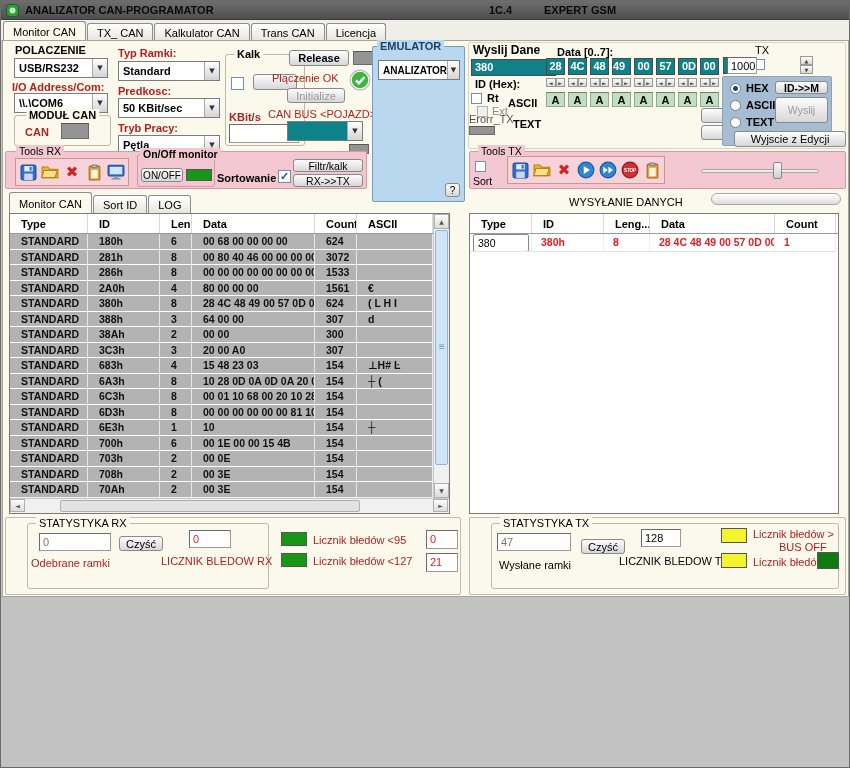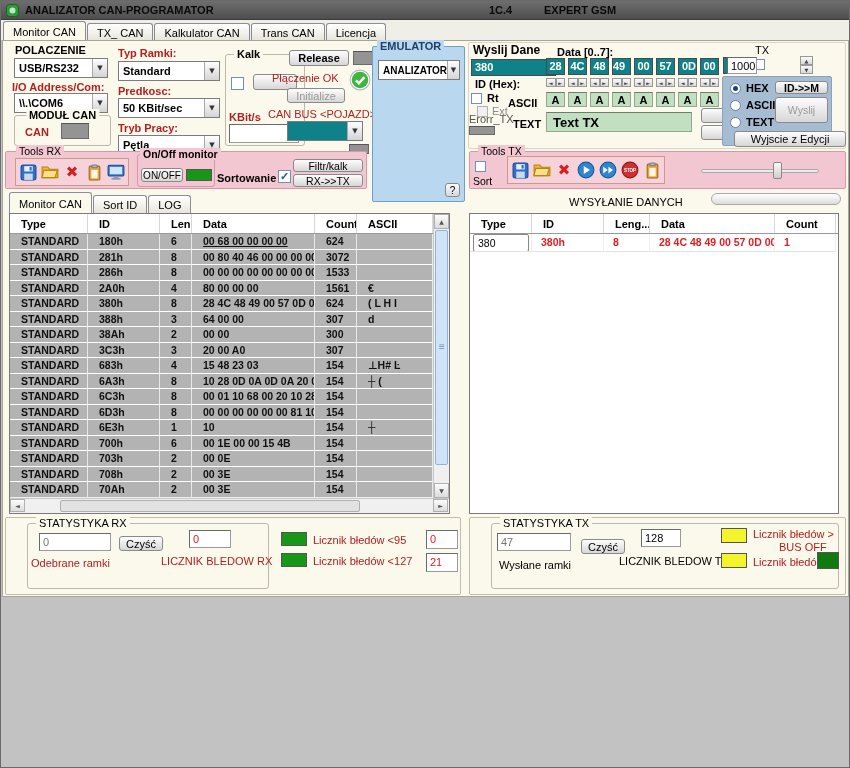--- a/index.html
+++ b/index.html
@@ -269,21 +269,20 @@
       <div class="green-field" style="left: 66px; top: 0px; width: 19px; height: 15px; padding-top: 1px;">A</div>
       <div class="green-field" style="left: 88px; top: 0px; width: 19px; height: 15px; padding-top: 1px;">A</div>
       <div class="green-field" style="left: 110px; top: 0px; width: 19px; height: 15px; padding-top: 1px;">A</div>
       <div class="green-field" style="left: 132px; top: 0px; width: 19px; height: 15px; padding-top: 1px;">A</div>
       <div class="green-field" style="left: 154px; top: 0px; width: 19px; height: 15px; padding-top: 1px;">A</div>
     </div>
 
   <div class="abs" style="left:468px;top:112px;color:#555">Erorr_TX</div>
   <div class="grayind" style="left:468px;top:125px;width:26px;height:9px"></div>
   <div class="abs bold" style="left:512px;top:117px">TEXT</div>
-  <div class="green-field" style="left:545px;top:111px;width:146px;height:20px;text-align:left;padding:2px 0 0 6px;font-size:13px">Text TX</div>
   <div class="btn plain" style="left:700px;top:107px;width:78px;height:15px">Zmień</div>
   <div class="btn plain" style="left:700px;top:124px;width:78px;height:15px">Usuń</div>
 
   <div class="teal-field" style="left:722px;top:56px;width:17px;height:17px">8</div>
   <div class="hspin" style="left:740px;top:60px">
       <span>◄</span>
       <span>►</span>
     </div>
   <div class="abs" style="left:754px;top:43px">TX</div>
   <div class="checkbox small" style="left:753px;top:58px"></div>
@@ -428,21 +427,21 @@
         <div class="hcell" style="width: 32px;">Len</div>
         <div class="hcell" style="width: 123px;">Data</div>
         <div class="hcell" style="width: 42px;">Count</div>
         <div class="hcell" style="width: 76px;">ASCII</div>
       </div>
     <div id="rx-body">
         <div class="rx-row">
           <div class="cell" style="width: 78px;">STANDARD</div>
           <div class="cell" style="width: 72px;">180h</div>
           <div class="cell" style="width: 32px;">6</div>
-          <div class="cell" style="width: 123px; text-decoration: underline;">00 68 00 00 00 00</div>
+          <div class="cell" style="width: 123px;">00 68 00 00 00 00</div>
           <div class="cell" style="width: 42px;">624</div>
           <div class="cell" style="width: 76px;"></div>
         </div>
         <div class="rx-row">
           <div class="cell" style="width: 78px;">STANDARD</div>
           <div class="cell" style="width: 72px;">281h</div>
           <div class="cell" style="width: 32px;">8</div>
           <div class="cell" style="width: 123px;">00 80 40 46 00 00 00 00</div>
           <div class="cell" style="width: 42px;">3072</div>
           <div class="cell" style="width: 76px;"></div>

